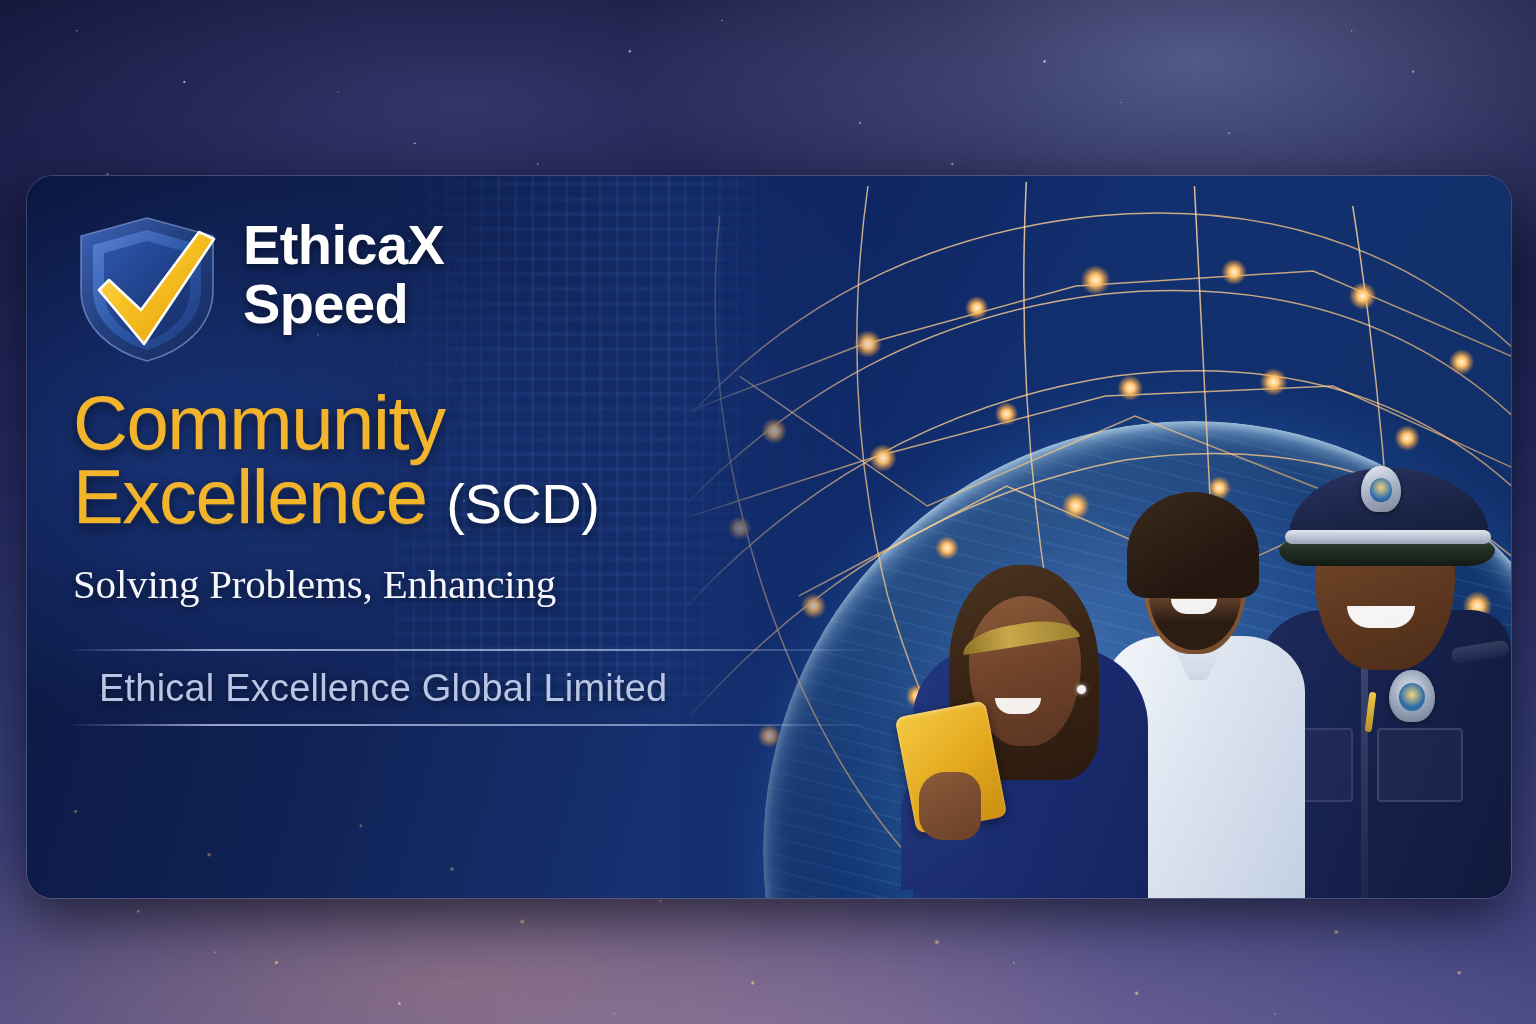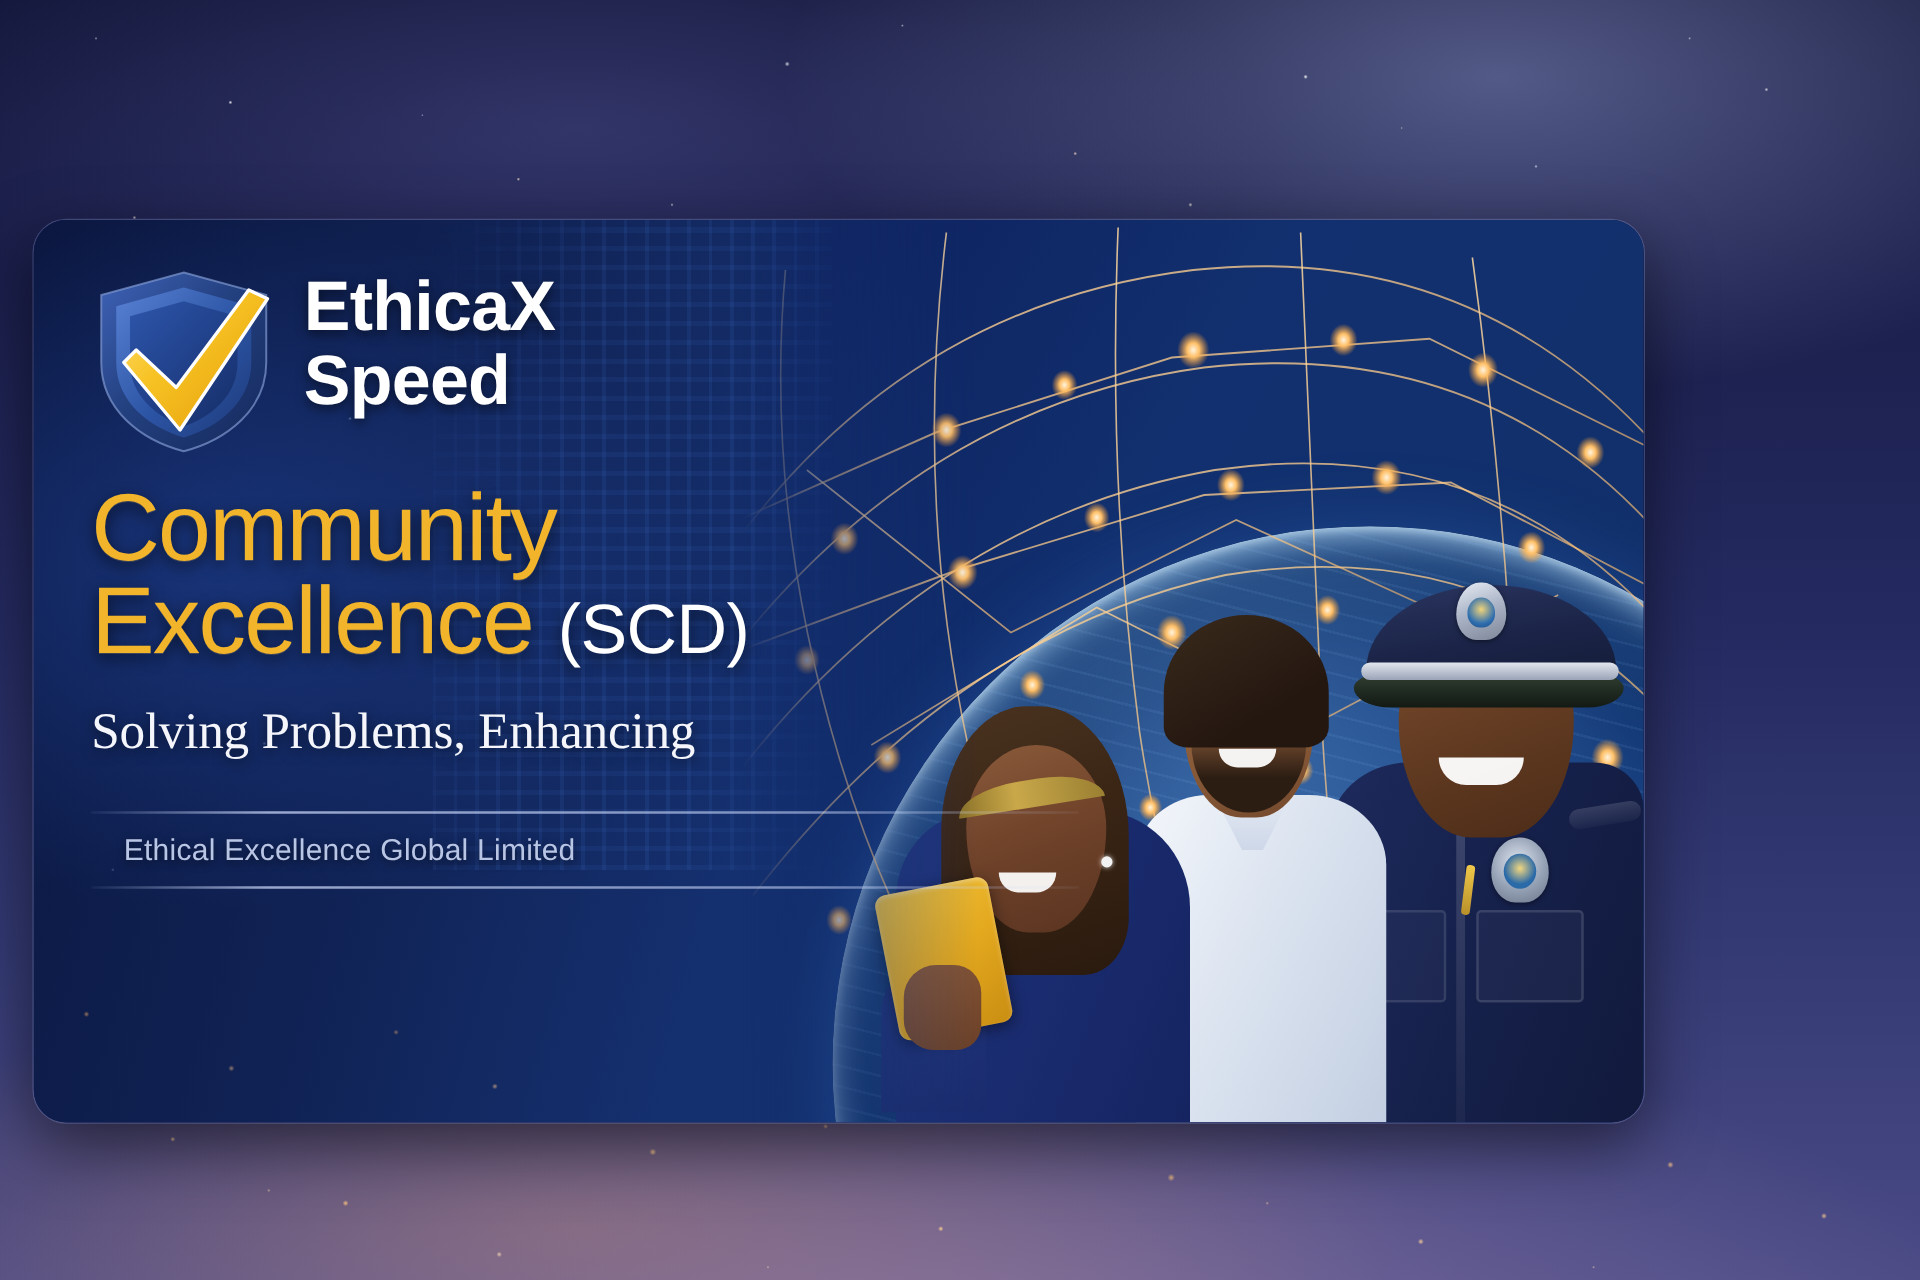--- a/index.html
+++ b/index.html
@@ -57,21 +57,21 @@
       radial-gradient(1.2px 1.2px at 88% 3%, #fff, transparent),
       radial-gradient(1.4px 1.4px at 14% 93%, #ffd9a8, transparent),
       radial-gradient(1.2px 1.2px at 40% 99%, #ffe0b8, transparent),
       radial-gradient(1.4px 1.4px at 66% 94%, #ffd2a0, transparent),
       radial-gradient(1.2px 1.2px at 83% 99%, #ffdfb5, transparent);
   }
 
   
   #card {
     position:absolute;
-    left:27px; top:176px; width:1288px; height:722px;
+    left:27px; top:176px; width:1484px; height:722px;
     border-radius:26px;
     overflow:hidden;
     box-shadow:0 0 0 1px rgba(150,165,230,.30), 0 18px 52px rgba(0,0,0,.52);
     background:linear-gradient(100deg,#0e1b4e 0%,#12246a 30%,#12265f 55%,#0f1c4a 100%);
   }
 
   
   .panel-left {
     position:absolute; left:0; top:0; width:62%; height:100%;
     background:
@@ -339,21 +339,21 @@
     font-family:Liberation Serif, serif;
   }
 
   .rulewrap { margin-top:40px; width:790px; }
   .rule {
     height:2px; width:100%;
     background:linear-gradient(90deg, rgba(190,205,245,.05), rgba(205,218,250,.72) 18%, rgba(205,218,250,.55) 72%, rgba(190,205,245,.06));
   }
   .company {
     padding:16px 0 14px 26px;
-    font-size:24px; font-weight:400; color:#b9c5e4; letter-spacing:.2px;
+    font-size:38px; font-weight:400; color:#b9c5e4; letter-spacing:.2px;
     text-shadow:0 2px 7px rgba(0,0,0,.55);
   }
 
   
   .cta {
     position:absolute; right:46px; bottom:38px; z-index:9;
     display:flex; align-items:center; justify-content:center;
     width:322px; height:82px; border-radius:44px;
     background:linear-gradient(180deg,#ffd751 0%,#f6c02c 42%,#e8a713 100%);
     border:none; cursor:pointer;

